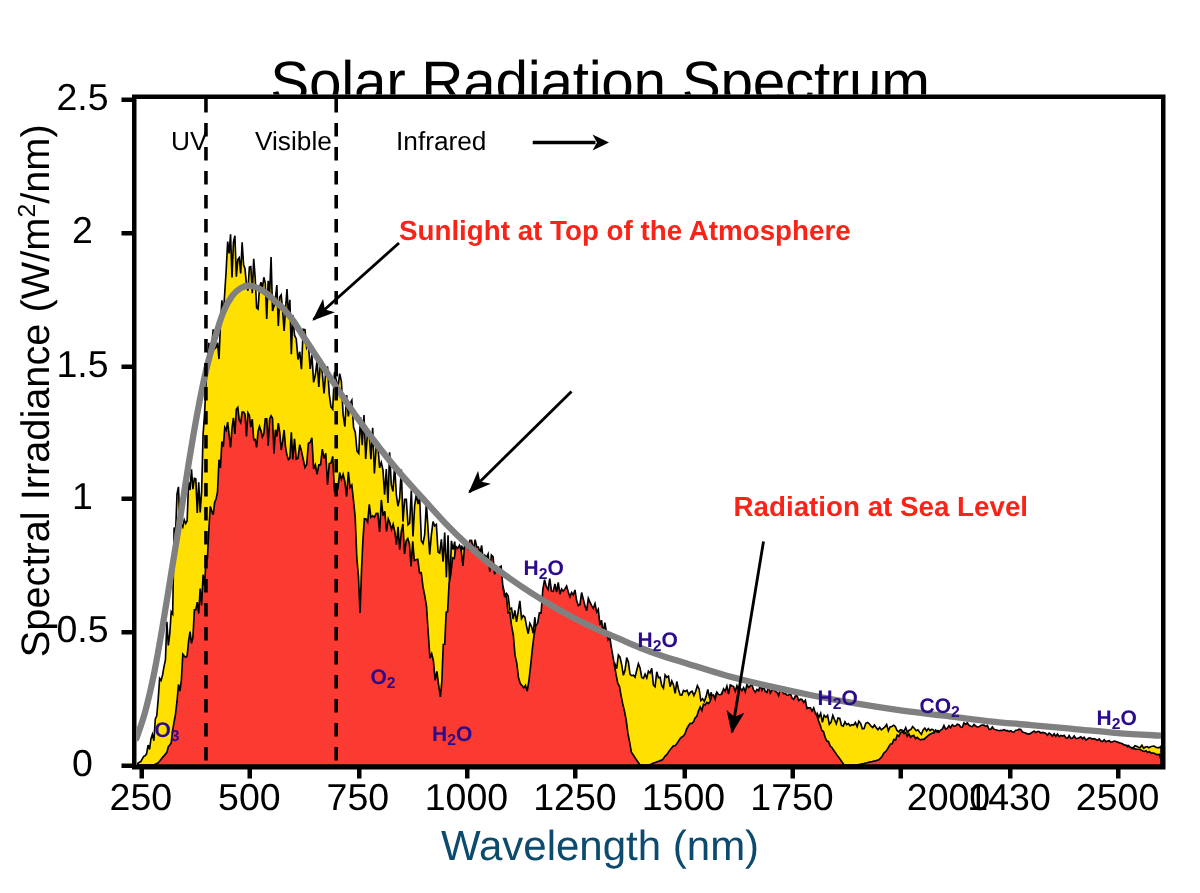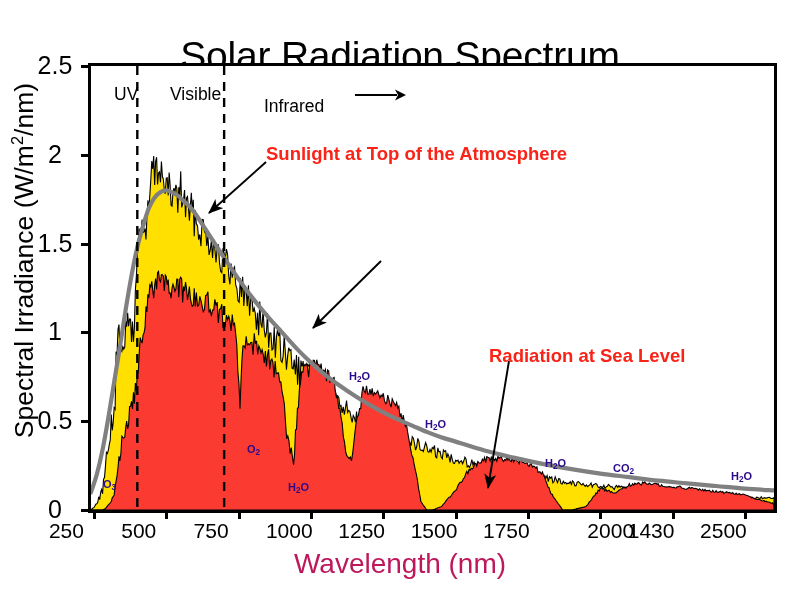--- a/index.html
+++ b/index.html
@@ -21,47 +21,47 @@
   }
   #plot-svg{position:absolute;left:0;top:0;}
 
   .ytick-label{
     position:absolute; right:0; width:46px; text-align:center;
     font-size:25px; color:#000; line-height:1;
   }
   .ytick-mark{position:absolute; width:9px; height:3px; background:#000;}
 
   .xtick-label{
-    position:absolute; width:90px;
-    font-size:21px; color:#000; line-height:1;
+    position:absolute; text-align:center; width:90px;
+    font-size:25px; color:#000; line-height:1;
   }
   .xtick-mark{position:absolute; width:3px; height:9px; background:#000;}
 
   #ylabel-wrap{
     position:absolute; left:-236px; top:245px; width:520px;
     transform:rotate(-90deg); text-align:center;
     font-size:26.5px; color:#000; white-space:nowrap;
   }
   #ylabel-wrap sup{font-size:0.62em; vertical-align:0.55em;}
 
   #xlabel{
     position:absolute; left:0; top:548px; width:800px; text-align:center;
-    font-size:28px; color:#be185d;
+    font-size:28px; color:#0c4a6e;
   }
 
   .band-label{
     position:absolute; font-size:17.5px; color:#000; white-space:nowrap;
   }
 
   .annot{
     position:absolute; font-size:18.5px; font-weight:bold; white-space:nowrap;
   }
   .annot-red{color:#fa2318;}
   .absorb{
-    position:absolute; font-size:11px; font-weight:bold;
+    position:absolute; font-size:14px; font-weight:bold;
     color:#2b0a8c; white-space:nowrap;
   }
   .absorb sub{font-size:0.75em; vertical-align:-0.28em;}
   .absorb-title{
     position:absolute; font-size:14.5px; font-weight:bold;
     color:#2b0a8c; white-space:nowrap;
   }
 </style>
 </head>
 <body>
@@ -137,28 +137,28 @@
       <div class="xtick-label" style="left: 555.356px; top: 520px; padding-left: 32px;">2000</div>
       <div class="xtick-mark" style="left: 599.356px; top: 510px;"></div>
       <div class="xtick-label" style="left: 627.708px; top: 520px;">1430</div>
       <div class="xtick-mark" style="left: 671.708px; top: 510px;"></div>
       <div class="xtick-label" style="left: 700.059px; top: 520px;">2500</div>
       <div class="xtick-mark" style="left: 744.059px; top: 510px;"></div>
     </div>
 
   <div class="band-label" style="left:114px; top:84px;">UV</div>
   <div class="band-label" style="left:170px; top:84px;">Visible</div>
-  <div class="band-label" style="left:264px; top:96px;">Infrared</div>
+  <div class="band-label" style="left:264px; top:84px;">Infrared</div>
   <svg class="band-label" style="left:355px; top:86px;" width="52" height="18">
     <line x1="0" y1="9" x2="42" y2="9" stroke="#000" stroke-width="2.2"></line>
     <path d="M40,3.6 L51,9 L40,14.4 L43,9 z" fill="#000"></path>
   </svg>
 
   <div class="annot annot-red" style="left:266px; top:143px;">Sunlight at Top of the Atmosphere</div>
-  <div class="annot annot-red" style="left:489px; top:345px;">Radiation at Sea Level</div>
+  <div class="annot annot-red" style="left:489px; top:327px;">Radiation at Sea Level</div>
 
 
   <div id="mol-labels">
       <div class="absorb" style="left: 103px; top: 478px;"><span>O</span><sub>3</sub></div>
       <div class="absorb" style="left: 247px; top: 443px;"><span>O</span><sub>2</sub></div>
       <div class="absorb" style="left: 288px; top: 481px;"><span>H</span><sub>2</sub><span>O</span></div>
       <div class="absorb" style="left: 349px; top: 370px;"><span>H</span><sub>2</sub><span>O</span></div>
       <div class="absorb" style="left: 425px; top: 418px;"><span>H</span><sub>2</sub><span>O</span></div>
       <div class="absorb" style="left: 545px; top: 457px;"><span>H</span><sub>2</sub><span>O</span></div>
       <div class="absorb" style="left: 613px; top: 462px;"><span>CO</span><sub>2</sub></div>

